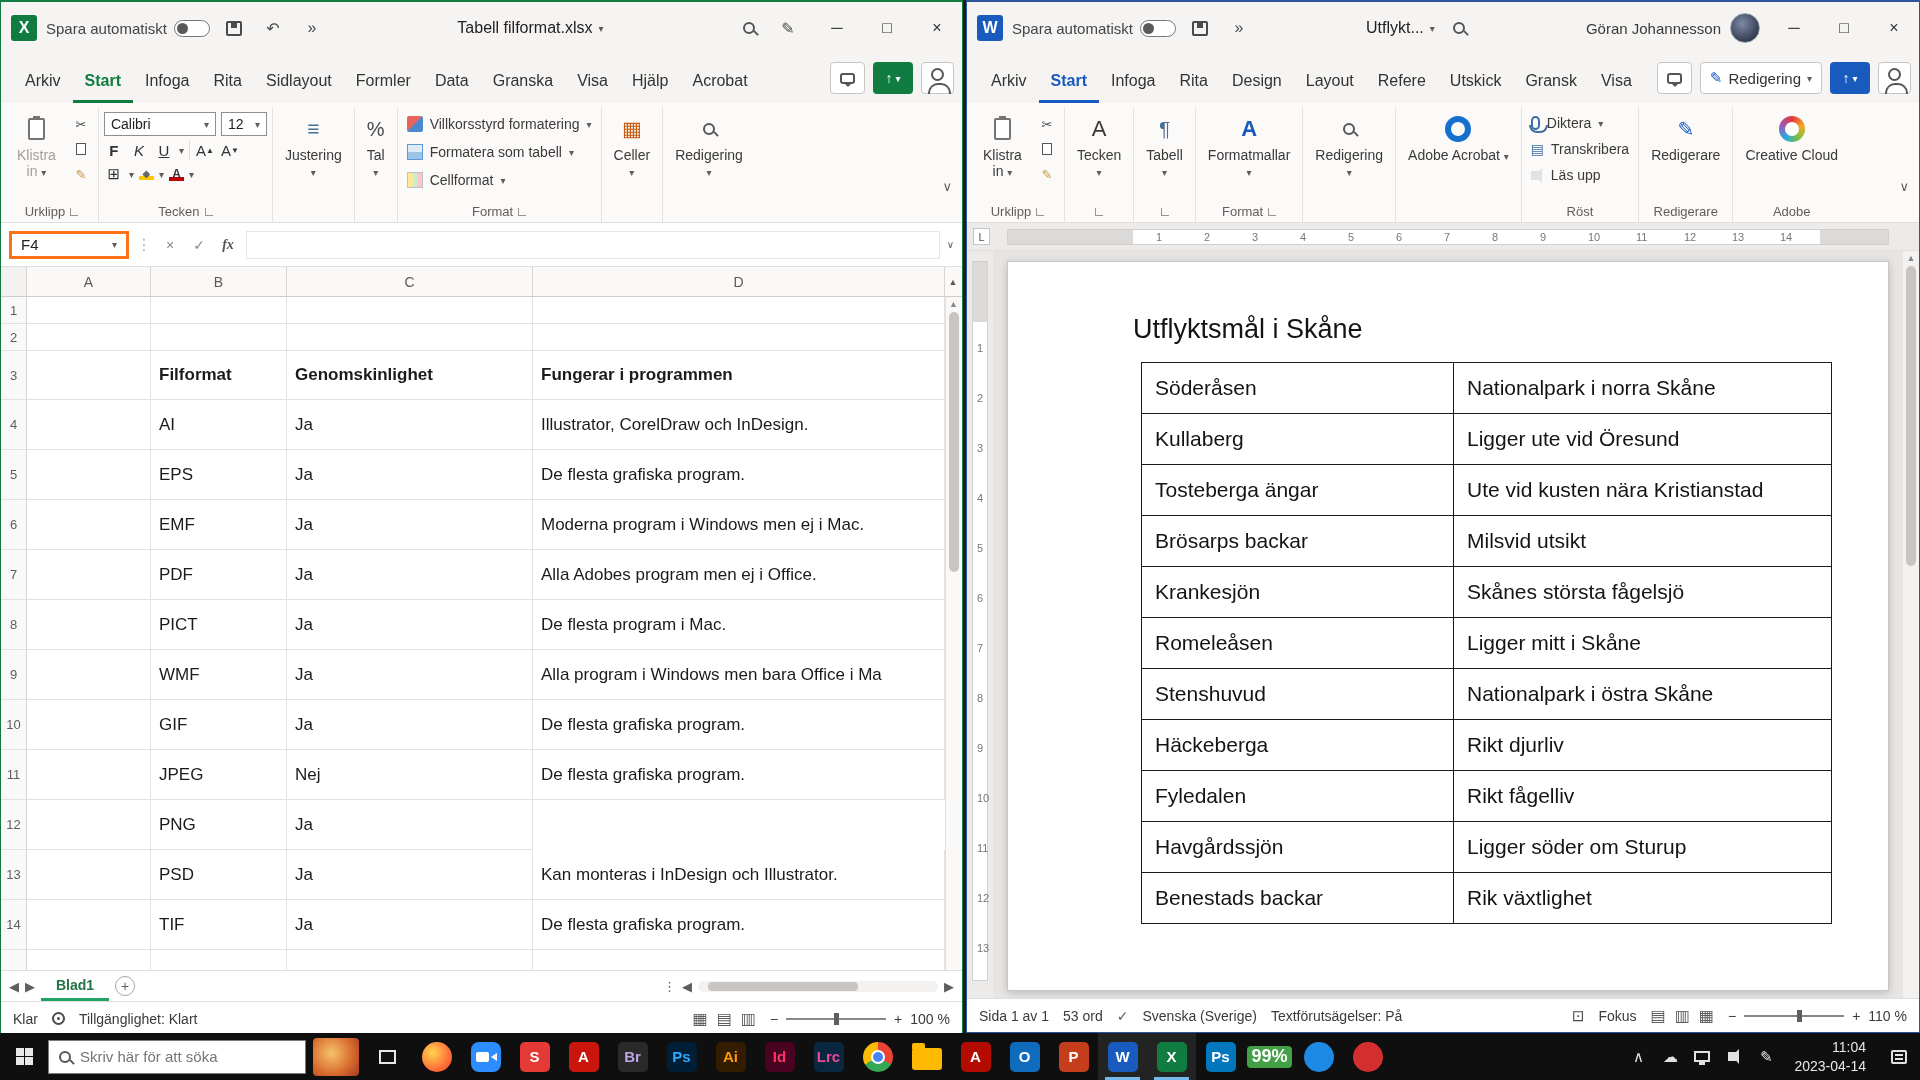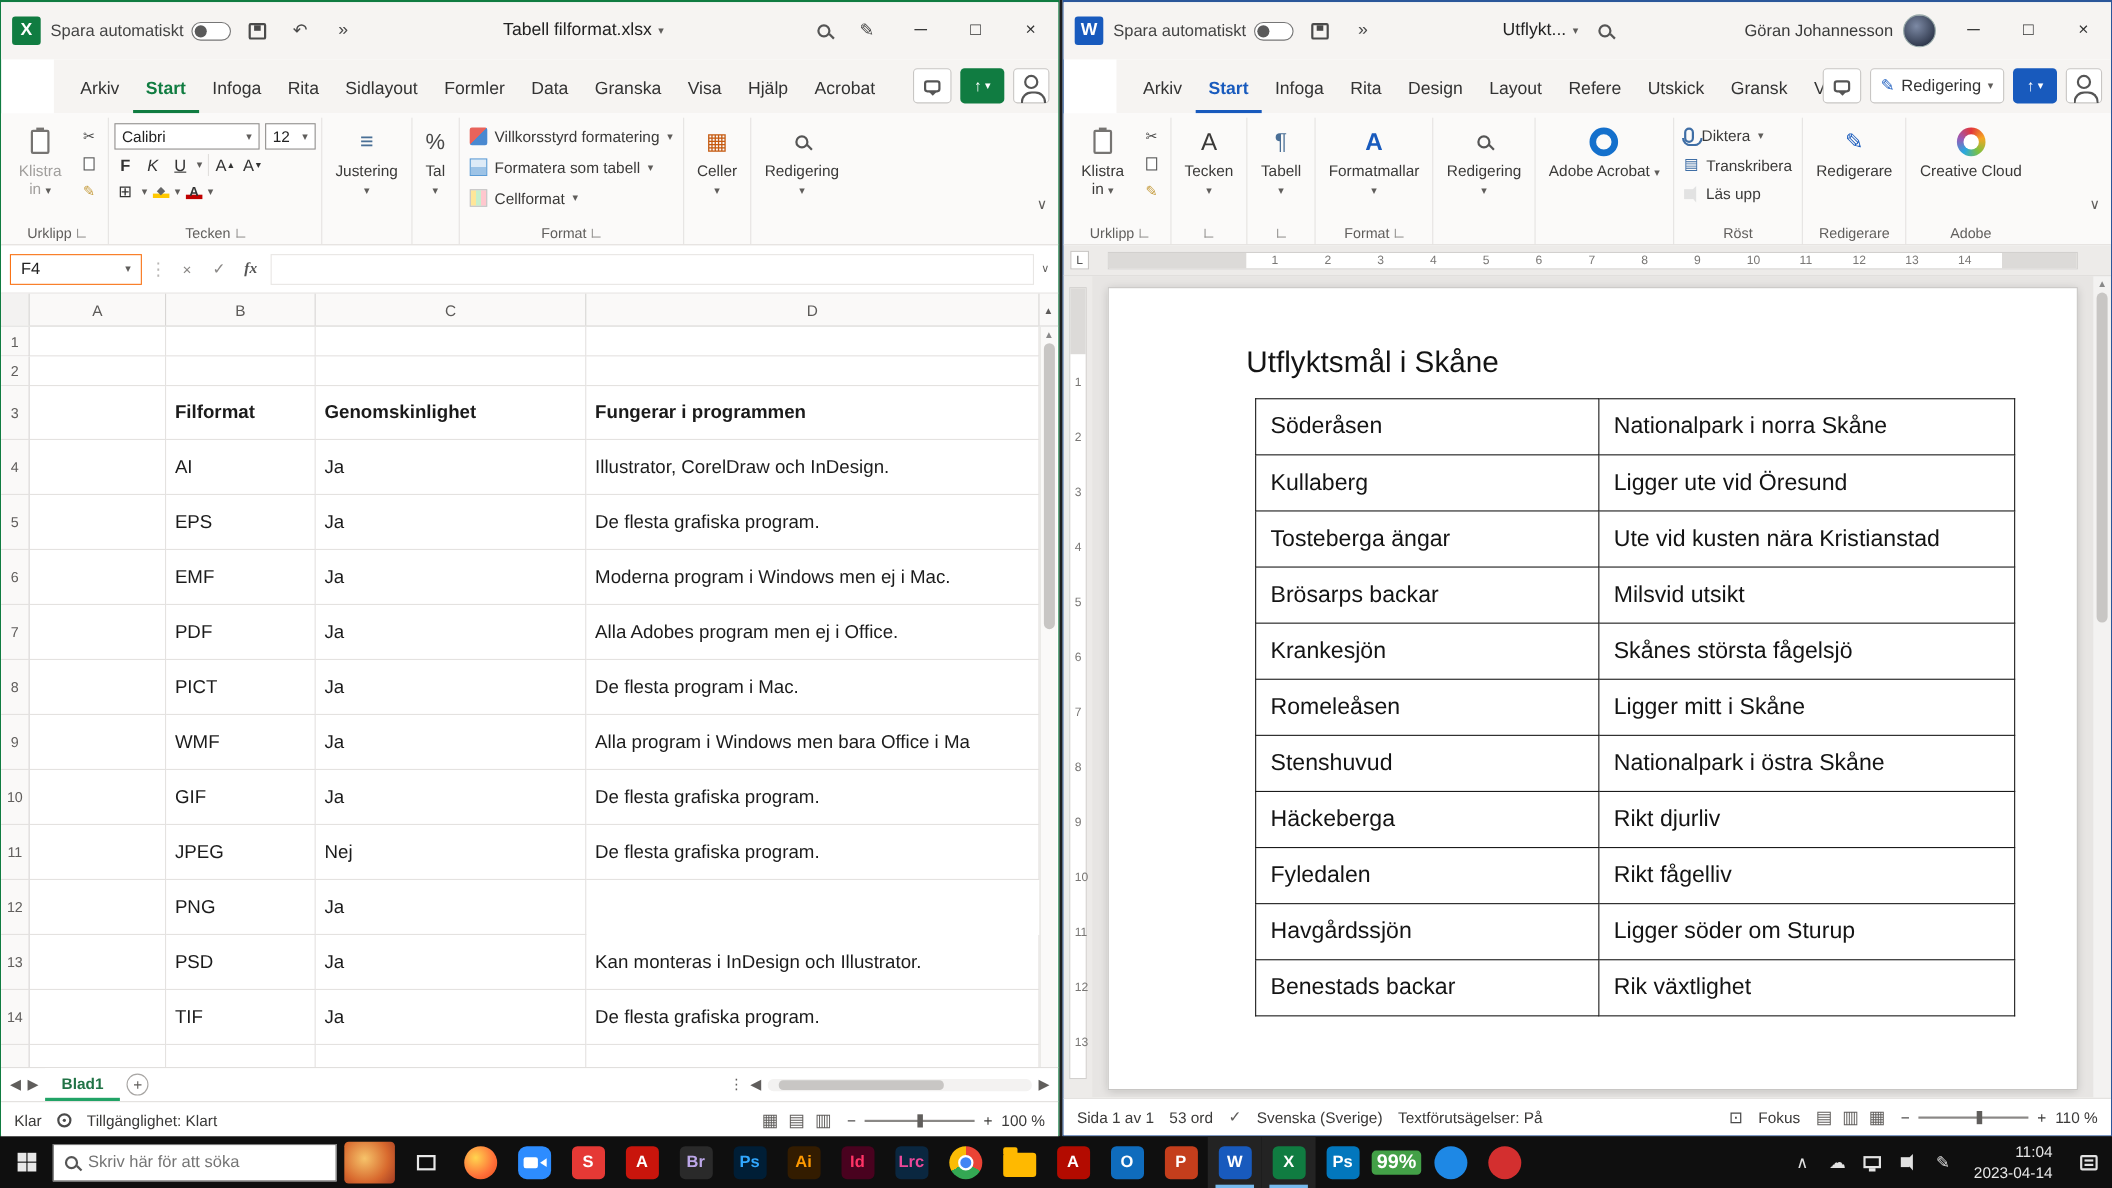--- a/index.html
+++ b/index.html
@@ -23,21 +23,21 @@
   .lens { width:12px; height:12px; border:2px solid #555; border-radius:50%; position:relative; }
   .lens::after { content:""; position:absolute; width:2px; height:6px; background:#555; transform:rotate(-45deg); right:-4px; bottom:-4px; }
   .saveico { width:16px; height:15px; border:2px solid #4a4a4a; border-radius:2px; position:relative; }
   .saveico::after { content:""; position:absolute; top:0; left:3px; width:6px; height:5px; background:#4a4a4a; }
   .user-name { font-size:15px; color:#3a3a3a; }
   .avatar { width:30px; height:30px; border-radius:50%; background:radial-gradient(circle at 40% 35%, #7d8aa5, #30394d 75%); border:1px solid #9aa; }
   .winbtns { display:flex; height:52px; }
   .winbtn { width:50px; height:52px; display:flex; align-items:center; justify-content:center; font-size:16px; color:#333; }
 
   
-  .menubar { height:49px; display:flex; align-items:stretch; padding:8px 8px 0 12px; position:relative; flex:0 0 auto; background:#F6F4F2;margin-left:48px; }
+  .menubar { height:49px; display:flex; align-items:stretch; padding:8px 8px 0 12px; position:relative; flex:0 0 auto; background:#F6F4F2; }
   .menutab { padding:0 12px; display:flex; align-items:center; font-size:16px; color:#333; border-bottom:3px solid transparent; white-space:nowrap; overflow:hidden; }
   .menutab.active { color:var(--acc); border-bottom-color:var(--acc); font-weight:bold; }
   .menu-right { position:absolute; right:8px; top:8px; display:flex; gap:8px; align-items:center; }
   .boxbtn { height:32px; border:1px solid #C8C6C4; border-radius:4px; background:#fff; display:flex; align-items:center; justify-content:center; gap:6px; padding:0 9px; font-size:15px; color:#333; }
   .bubble { width:15px; height:11px; border:2px solid #555; border-radius:3px; position:relative; }
   .bubble::after { content:""; position:absolute; left:2px; bottom:-5px; border-left:4px solid transparent; border-right:4px solid transparent; border-top:4px solid #555; }
   .sharebtn { width:40px; height:32px; border-radius:4px; color:#fff; display:flex; align-items:center; justify-content:center; gap:3px; font-size:14px; }
   .person { width:13px; height:13px; border:2px solid #555; border-radius:50%; position:relative; margin-bottom:8px; }
   .person::after { content:""; position:absolute; left:-5px; top:13px; width:19px; height:9px; border:2px solid #555; border-bottom:none; border-radius:10px 10px 0 0; }
 
@@ -73,21 +73,21 @@
   .ring { width:26px; height:26px; border:6px solid #1470CC; border-radius:50%; }
   .cc { width:26px; height:26px; border-radius:50%;
         background:conic-gradient(#E2373B,#F5A623,#7CC142,#29A8E0,#9B59B6,#E2373B); position:relative; }
   .cc::after { content:""; position:absolute; inset:6px; background:#fff; border-radius:50%; }
   .mic { width:9px; height:14px; border:2px solid #3f6ea5; border-radius:5px; position:relative; }
   .mic::after { content:""; position:absolute; left:-4px; bottom:-5px; width:15px; height:6px; border:2px solid #3f6ea5; border-top:none; border-radius:0 0 8px 8px; }
   .voicebtn { display:flex; align-items:center; gap:7px; font-size:14px; color:#3B3A39; padding:3px 4px; }
 
   
   .fbar { height:44px; display:flex; align-items:center; gap:7px; padding:7px 8px; border-bottom:1px solid #E1DFDD; flex:0 0 auto; background:#fff; }
-  .namebox { width:120px; height:28px; border:1px solid #f97316; display:flex; align-items:center; justify-content:space-between; padding:0 9px; font-size:15px; color:#222; }
+  .namebox { width:120px; height:28px; border:3px solid #f97316; display:flex; align-items:center; justify-content:space-between; padding:0 9px; font-size:15px; color:#222; }
   .fxmini { width:22px; text-align:center; color:#8a8886; font-size:14px; }
   .fxit { font-style:italic; font-family:"Liberation Serif",serif; font-weight:bold; color:#555; }
   .finput { flex:1; height:28px; border:1px solid #E8E6E4; background:#fff; }
 
   
   .colhdrs { height:30px; display:flex; border-bottom:1px solid #CFCDCB; background:#FAF9F8; flex:0 0 auto; }
   .xlch { display:flex; align-items:center; justify-content:center; font-size:14px; color:#5c5a58; border-right:1px solid #D8D6D4; }
   .xlch.corner { width:26px; background:#F3F2F1; }
   .xlch.filler { width:16px; border-right:none; font-size:9px; }
   .gridarea { height:673px; display:flex; overflow:hidden; flex:0 0 auto; background:#fff; }
@@ -258,21 +258,21 @@
       <div class="rlabel">
           <span>Urklipp</span>
           <span class="launch"></span>
         </div>
     </div>
 
     <div class="rgroup">
       <div class="rcontent">
         <div class="tcol">
           <div class="trow">
-            <div class="combo" style="width:132px">
+            <div class="combo" style="width:112px">
               <span>Calibri</span>
                 <span class="dd">▾</span>
               </div>
             <div class="combo" style="width:46px">
               <span>12</span>
                 <span class="dd">▾</span>
               </div>
           </div>
           <div class="trow">
             <span class="fmt" style="font-weight:bold">F</span>

